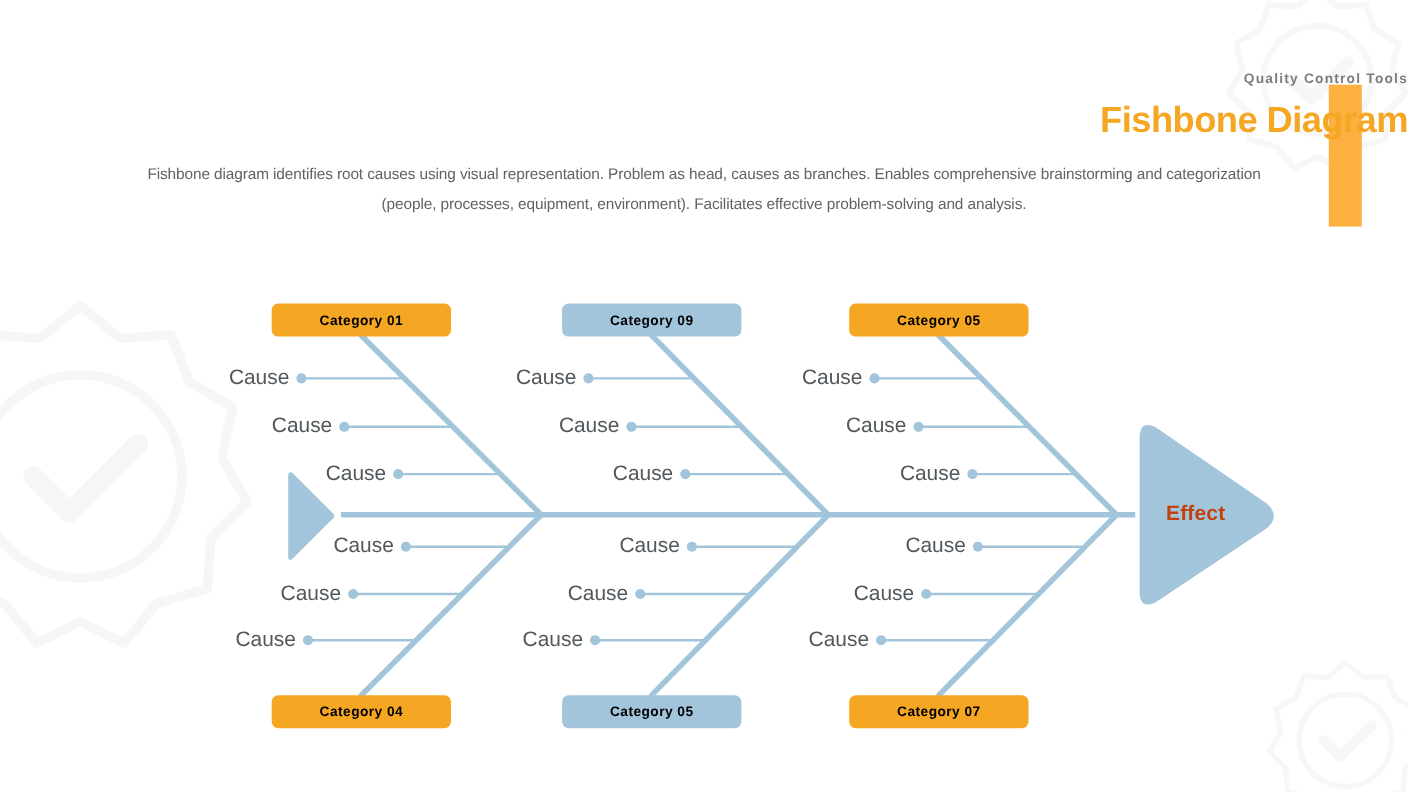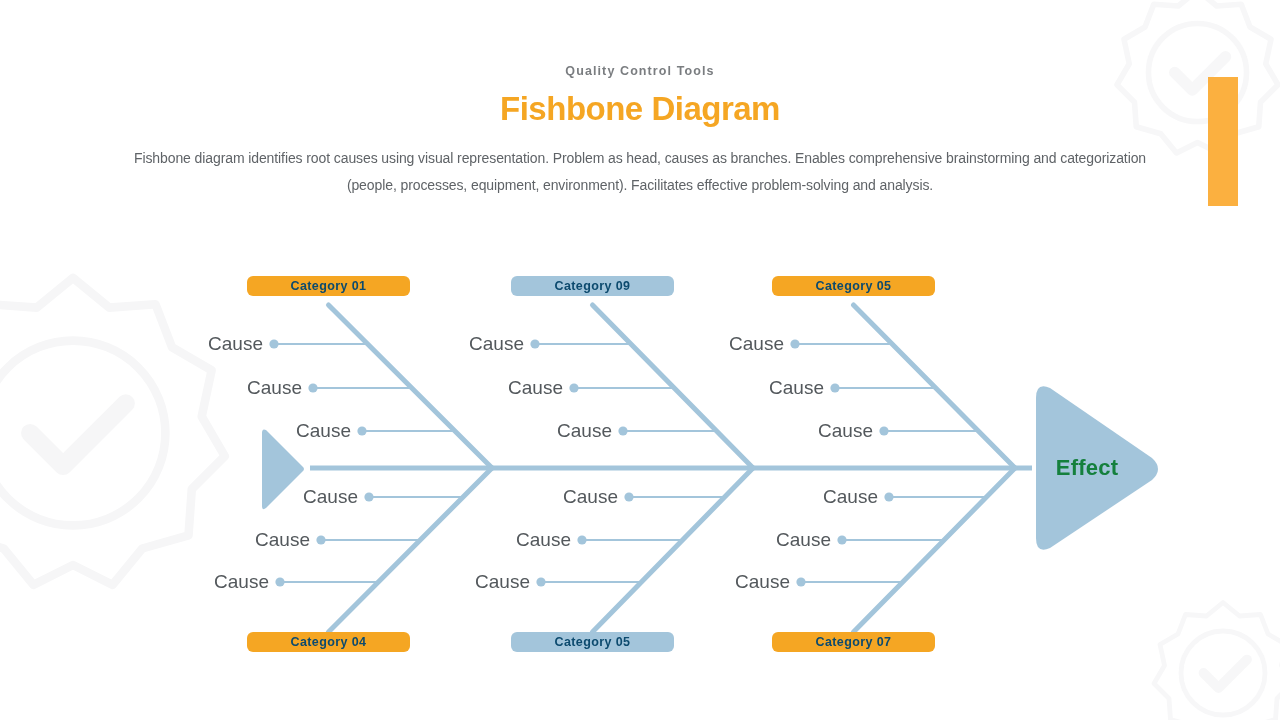--- a/index.html
+++ b/index.html
@@ -18,60 +18,60 @@
   .wm-bottom-right { right: -18px; bottom: -28px; width: 150px; height: 150px; }
 
   
   .accent-bar {
     position: absolute; left: 1208px; top: 77px;
     width: 30px; height: 129px;
     background: #FBB040;
   }
 
   
-  .header { position: absolute; left: 0; top: 62px; width: 1280px; text-align: center; }
+  .header { position: absolute; left: 0; top: 62px; width: 1280px; text-align: right; }
   .eyebrow {
     font-size: 12.5px; font-weight: bold; color: #7a7d80;
     letter-spacing: 1.1px; line-height: 18px;
   }
   .main-title {
     font-size: 33px; font-weight: bold; color: #F5A623;
     letter-spacing: -0.5px; line-height: 54px; margin-top: 2px;
   }
   .description {
     position: absolute; left: 128px; top: 145px; width: 1024px;
     text-align: center; font-size: 14px; color: #5f6367;
     line-height: 27px; letter-spacing: -0.1px;
   }
 
   
   #bones { position: absolute; left: 0; top: 0; width: 1280px; height: 720px; }
 
   
   .chip {
-    position: absolute; height: 20px; width: 163px;
-    border-radius: 6px; color: #0c4a6e;
+    position: absolute; height: 30px; width: 163px;
+    border-radius: 6px; color: #000000;
     font-size: 12.5px; font-weight: bold; letter-spacing: 0.4px;
     display: flex; align-items: center; justify-content: center;
     text-align: center;
   }
   .chip.orange { background: #F5A623; }
   .chip.blue   { background: #A3C5DB; }
 
   
   .cause-label {
     position: absolute; font-size: 19px; color: #53585c;
     line-height: 18px; white-space: nowrap;
     transform: translateY(-50%);
   }
 
   
   .effect-text {
-    position: absolute; font-size: 22px; font-weight: bold;
-    color: #15803d; letter-spacing: 0.2px;
+    position: absolute; font-size: 19px; font-weight: bold;
+    color: #c2410c; letter-spacing: 0.2px;
     transform: translate(-50%, -50%); white-space: nowrap;
   }
 </style>
 </head>
 <body>
 
 <div id="stage">
 
   <svg class="watermark wm-top-right" viewBox="0 0 100 100" aria-hidden="true">
     <path d="M50 3 L61 12 L75 11 L80 24 L92 31 L89 45 L96 57 L86 67 L85 81 L71 85 L62 96 L50 90 L38 96 L29 85 L15 81 L14 67 L4 57 L11 45 L8 31 L20 24 L25 11 L39 12 Z" fill="none" stroke="#f7f7f8" stroke-width="3.2" stroke-linejoin="round"></path>

